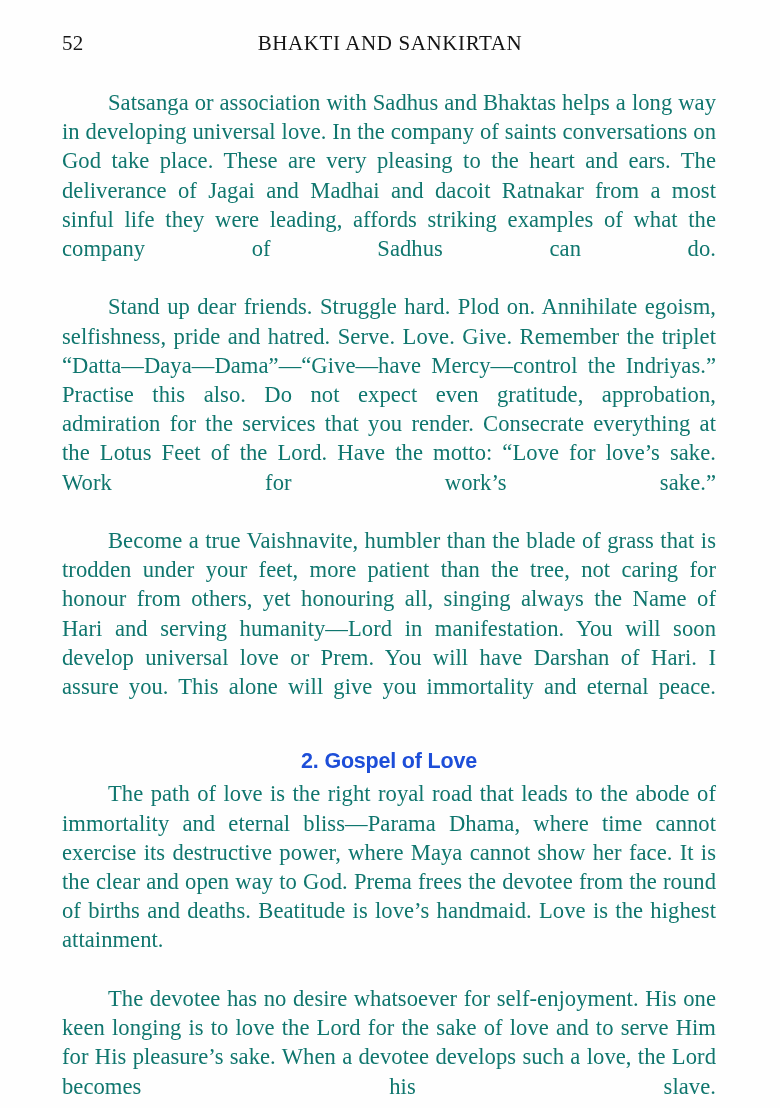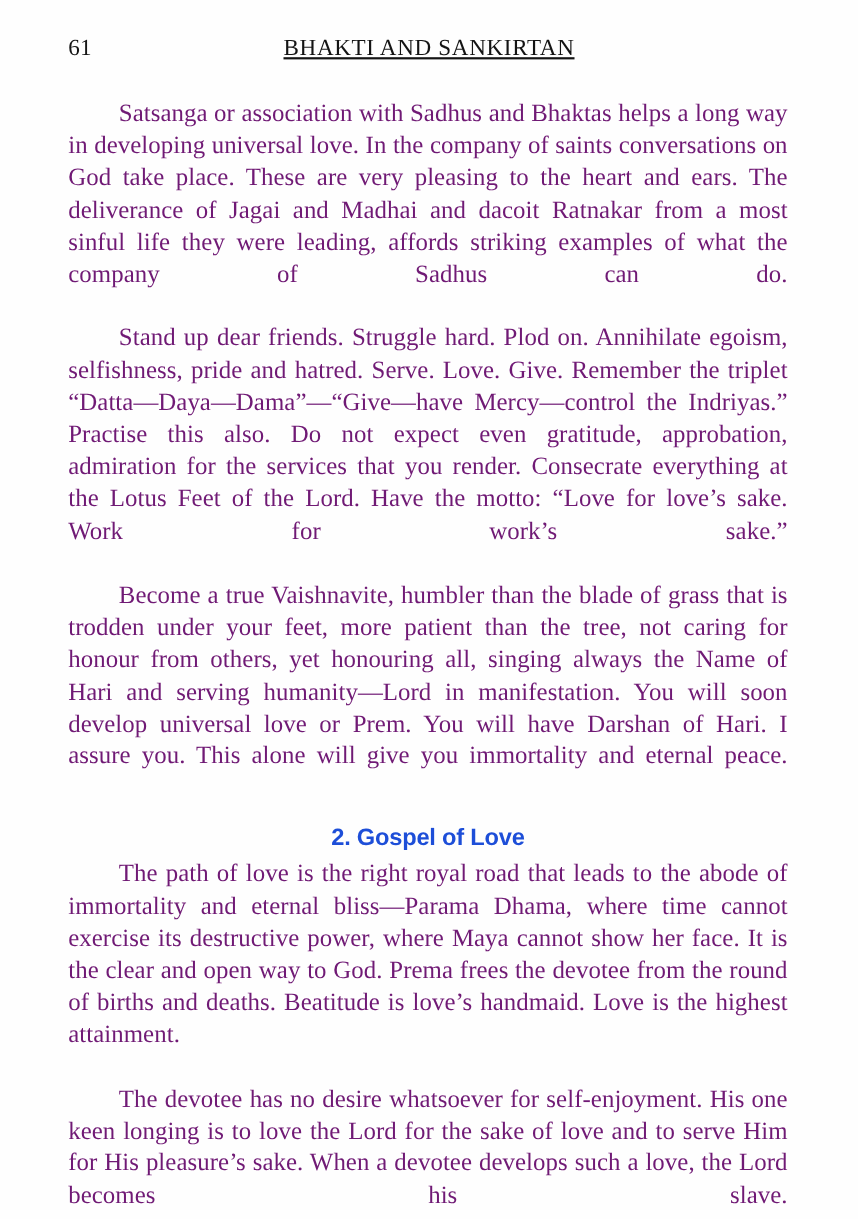--- a/index.html
+++ b/index.html
@@ -46,41 +46,40 @@
   .head-title {
     position: absolute;
     left: 0;
     top: 0;
     width: 780px;
     text-align: center;
     font-size: 21px;
     line-height: 26px;
     letter-spacing: 0.6px;
     color: #141414;
-    text-decoration: underline;
   }
 
   
   .textblock {
     position: absolute;
     left: 62px;
     top: 88px;
     width: 654px;
   }
 
   p.para {
     margin: 0 0 0 0;
     text-indent: 46px;
     text-align: justify;
     text-justify: inter-word;
     font-size: 22.6px;
     line-height: 29.2px;
     letter-spacing: 0.05px;
     word-spacing: 0.2px;
-    color: #701a75;
+    color: #0f766e;
     -webkit-hyphens: none;
     hyphens: none;
   }
   p.para.tight {
     word-spacing: -0.3px;
     font-family: Liberation Serif, serif;
   }
 
   
   p.para:after {
@@ -100,21 +99,21 @@
     color: #1d4ed8;
     text-indent: 0;
   }
 </style>
 </head>
 <body>
 
 <div class="page">
 
   <div class="running-head">
-    <div class="folio">61</div>
+    <div class="folio">52</div>
     <div class="head-title">BHAKTI AND SANKIRTAN</div>
   </div>
 
   <div class="textblock">
 
     <p class="para">Satsanga or association with Sadhus and Bhaktas helps a long way in developing universal love. In the company of saints conversations on God take place. These are very pleasing to the heart and ears. The deliverance of Jagai and Madhai and dacoit Ratnakar from a most sinful life they were leading, affords striking examples of what the company of Sadhus can do.</p>
 
     <p class="para">Stand up dear friends. Struggle hard. Plod on. Annihilate egoism, selfishness, pride and hatred. Serve. Love. Give. Remember the triplet “Datta—Daya—Dama”—“Give—have Mercy—control the Indriyas.” Practise this also. Do not expect even gratitude, approbation, admiration for the services that you render. Consecrate everything at the Lotus Feet of the Lord. Have the motto: “Love for love’s sake. Work for work’s sake.”</p>
 
     <p class="para">Become a true Vaishnavite, humbler than the blade of grass that is trodden under your feet, more patient than the tree, not caring for honour from others, yet honouring all, singing always the Name of Hari and serving humanity—Lord in manifestation. You will soon develop universal love or Prem. You will have Darshan of Hari. I assure you. This alone will give you immortality and eternal peace.</p>

